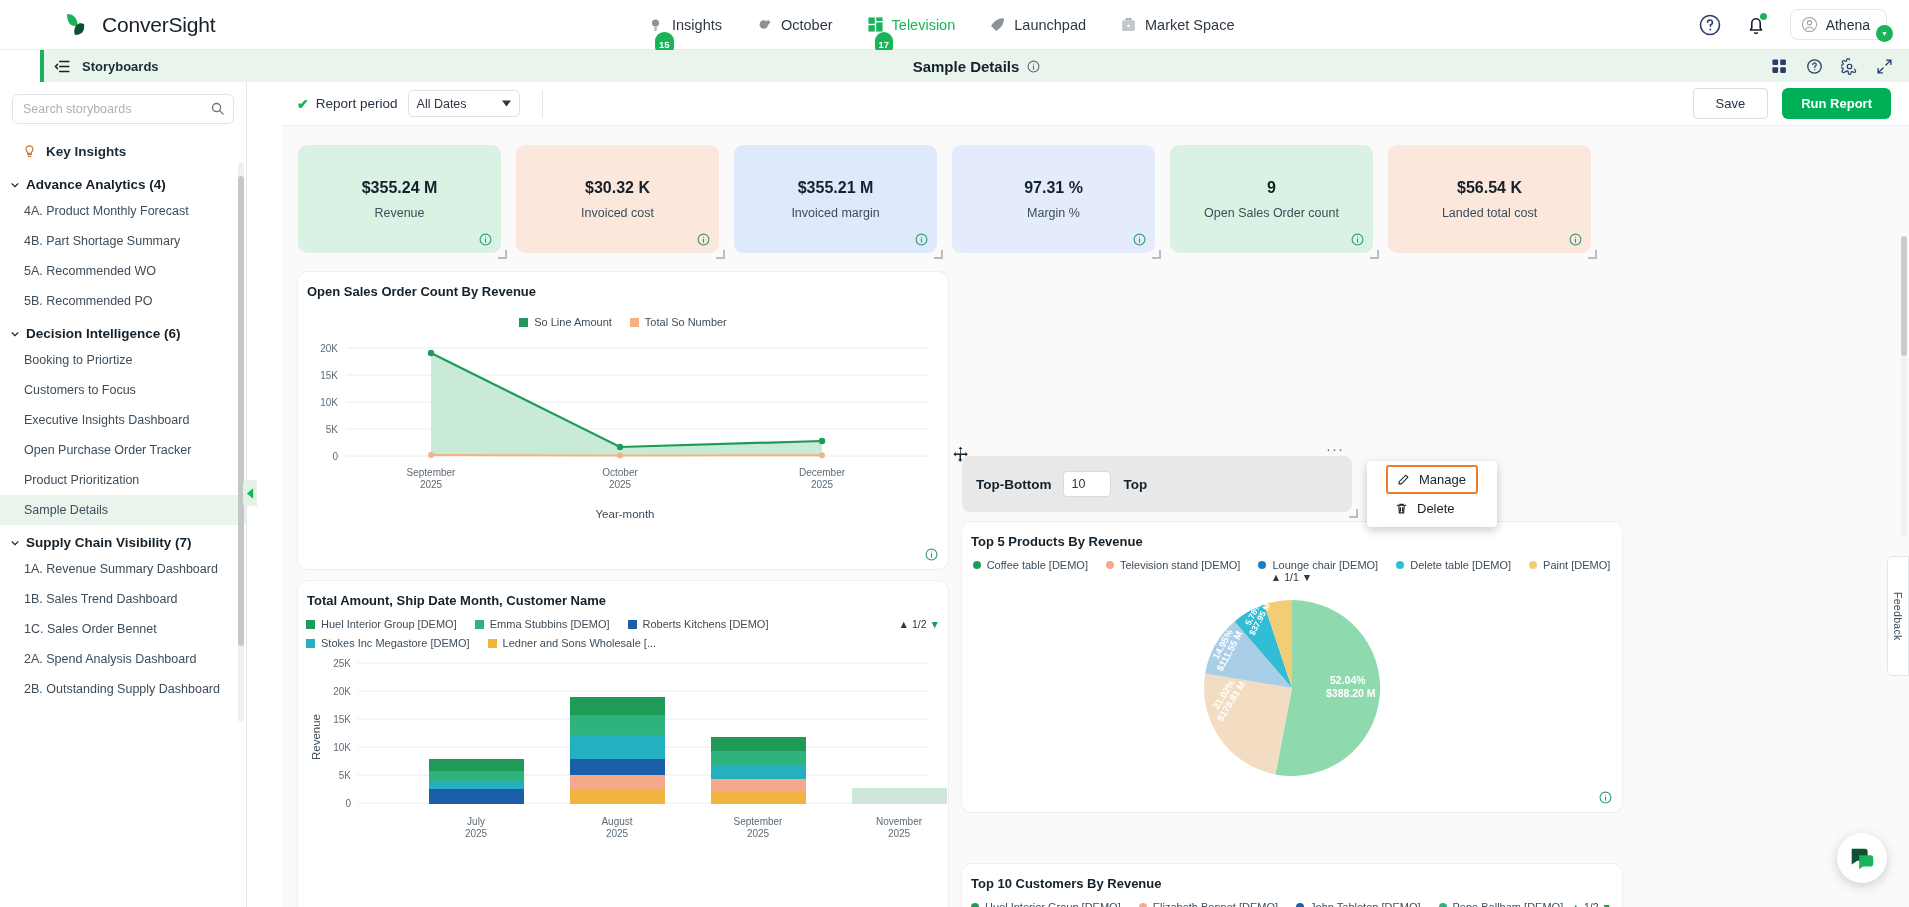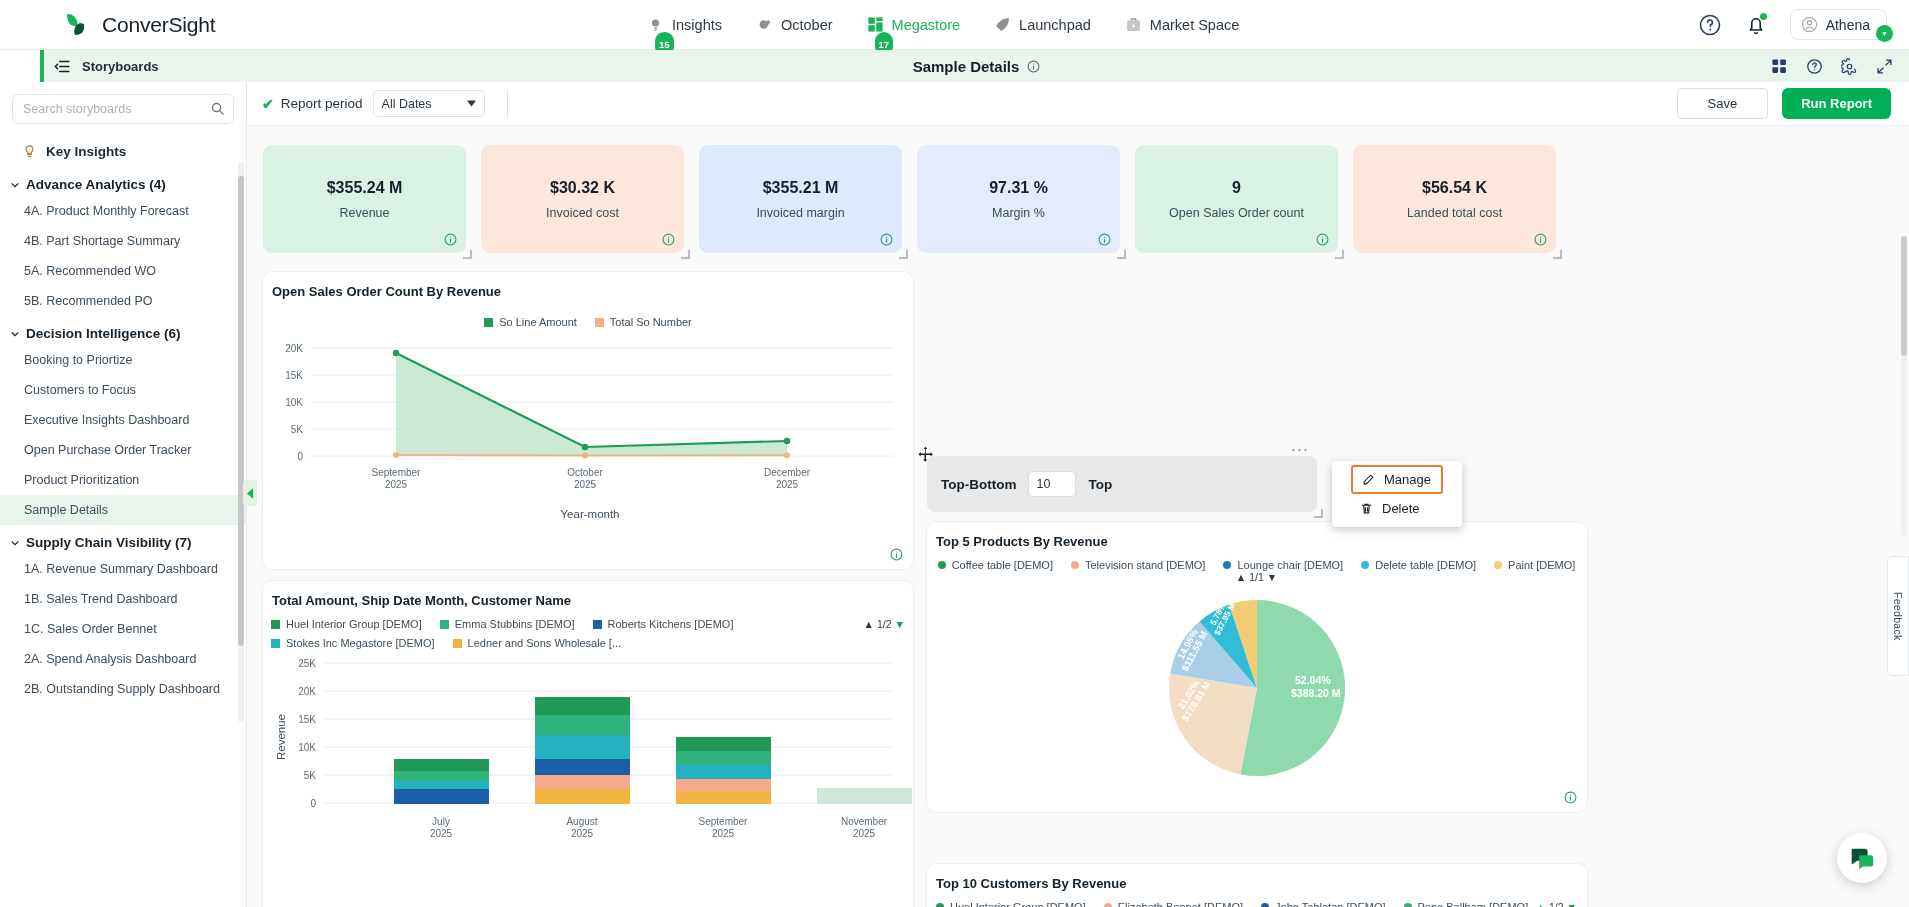--- a/index.html
+++ b/index.html
@@ -35,21 +35,21 @@
   .subheader { height:32px; background:#e9f5ec; display:flex; align-items:center;
     position:relative; border-left:4px solid #17b45a;margin-left:40px; }
   .subheader .sb-left { display:flex; align-items:center; gap:11px; margin-left:10px; }
   .sb-title { font-size:13px; font-weight:700; color:#1d2b36; }
   .sb-center { position:absolute; left:0; right:0; display:flex; justify-content:center;
     align-items:center; gap:8px; pointer-events:none; }
   .sb-center .t { font-size:15px; font-weight:700; color:#14212b; }
   .sb-right { position:absolute; right:16px; display:flex; align-items:center; gap:18px; }
 
   
-  .body { display:flex; height:825px; }
+  .body { display:flex; height:825px;gap:35px; }
 
   
   .sidebar { width:247px; border-right:1px solid #e6e8ea; background:#fff;
     position:relative; flex:0 0 247px; }
   .searchwrap { margin:12px 12px 0 12px; position:relative; }
   .searchwrap input { width:100%; height:30px; border:1px solid #e2e5e8; border-radius:6px;
     padding:0 30px 0 10px; font-size:12.5px; color:#5d6b77;
     font-family:"Liberation Sans", sans-serif; outline:none; background:#fff; }
   .searchwrap input::placeholder { color:#a9b2ba; }
   .search-ico { position:absolute; right:9px; top:7px; width:15px; height:15px; cursor:pointer; }
@@ -75,21 +75,21 @@
     border-bottom:1px solid #ededed; position:relative; }
   .rp { display:flex; align-items:center; gap:7px; margin-left:15px; font-size:13.5px;
     color:#253342; }
   .check { color:#17b45a; font-size:14px; font-weight:700; }
   .selectbox { margin-left:10px; width:112px; height:27px; border:1px solid #dfe3e6;
     border-radius:5px; display:flex; align-items:center; justify-content:space-between;
     padding:0 8px; font-size:12.5px; color:#2b3742; cursor:pointer; background:#fff; }
   .vdiv { width:1px; height:28px; background:#e2e5e8; margin-left:22px; }
   .tb-right { position:absolute; right:18px; display:flex; align-items:center; gap:14px; }
   .btn-save { border:1px solid #d9dde1; background:#fff; border-radius:4px;
-    padding:7px 30px; font-size:13px; color:#253342; cursor:pointer;
+    padding:7px 22px; font-size:13px; color:#253342; cursor:pointer;
     font-family:"Liberation Sans", sans-serif; }
   .btn-run { border:none; background:#00b057; border-radius:6px; padding:8px 19px;
     font-size:13px; color:#fff; font-weight:700; cursor:pointer;
     font-family:"Liberation Sans", sans-serif; }
 
   .canvas { position:absolute; top:44px; left:0; right:0; bottom:0; overflow:hidden; }
 
   
   .kpirow { position:absolute; top:19px; left:16px; display:flex; gap:15px; }
   .kpi { width:203px; height:108px; border-radius:9px; position:relative;
@@ -185,21 +185,21 @@
     </div>
     <div class="nav-item active">
       <span class="nav-ico">
         <svg width="17" height="17" viewBox="0 0 24 24">
             <rect x="2" y="2" width="9" height="9" fill="#17b45a"></rect>
             <rect x="13" y="2" width="9" height="5" fill="#17b45a"></rect>
             <rect x="13" y="9" width="9" height="13" fill="#17b45a"></rect>
             <rect x="2" y="13" width="9" height="9" fill="#17b45a"></rect>
           </svg>
         </span>
-      <span>Megastore</span>
+      <span>Television</span>
       <span class="nav-badge">17</span>
     </div>
     <div class="nav-item">
       <span class="nav-ico">
         <svg width="17" height="17" viewBox="0 0 24 24">
             <path d="M3 14c5-9 12-11 18-11 0 6-2 13-11 18l-3-3z" fill="#8c9199"></path>
           </svg>
         </span>
       <span>Launchpad</span>
     </div>

